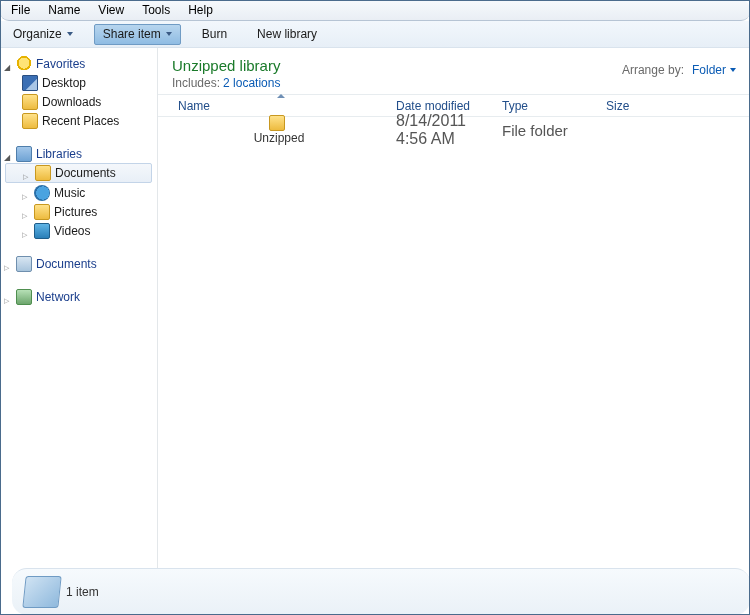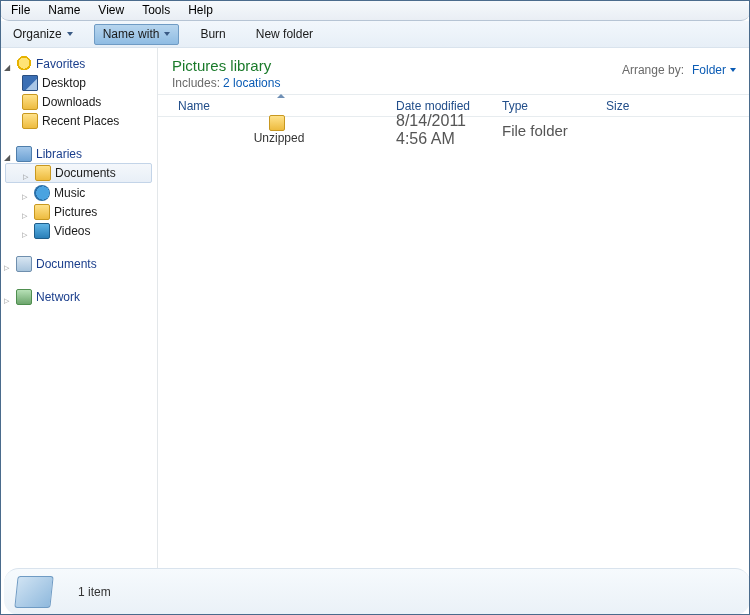--- a/index.html
+++ b/index.html
@@ -69,21 +69,21 @@
   
   .files { flex: 1; padding-left: 10px; padding-top: 2px; }
   .frow { display: flex; align-items: center; height: 22px; cursor: default; }
   .fcell { padding: 0 6px; color: #333; font-size: 12px; }
   .fcell.name { width: 222px; display: flex; align-items: center; flex-direction: column; }
   .fcell.date { width: 106px; color: #555; font-size: 16px; }
   .fcell.type { width: 104px; color: #555; font-size: 15px; }
   .fcell.size { flex: 1; }
 
   
-  .status { position: absolute; bottom: 0; left: 4px; right: 0; height: 47px; border-top: 1px solid #d9e3ed; background: linear-gradient(#f6fafd,#eaf1f7); display: flex; align-items: center; padding-left: 12px; gap: 26px; border-radius: 15px; }
+  .status { position: absolute; bottom: 0; left: 12px; right: 0; height: 47px; border-top: 1px solid #d9e3ed; background: linear-gradient(#f6fafd,#eaf1f7); display: flex; align-items: center; padding-left: 12px; gap: 6px; border-radius: 15px; }
   .status-icon { width: 36px; height: 32px; background: linear-gradient(135deg,#d0e3f3,#8fb9dd); border:1px solid #6f9bc4; border-radius:3px; transform: skewX(-6deg);}
   .status-text { color: #333; }
 
   .border-frame { position:absolute; inset:0; border:1px solid #4a6b8c; pointer-events:none;}
   .top-accent { position:absolute; top:0; left:0; right:0; height:1px; background:#8fb9dd;}
 </style>
 </head>
 <body>
 
 <div class="top-accent"></div>
@@ -91,23 +91,23 @@
 <div class="menubar">
   <span class="item">File</span>
   <span class="item">Name</span>
   <span class="item">View</span>
   <span class="item">Tools</span>
   <span class="item">Help</span>
 </div>
 
 <div class="toolbar">
   <span class="tbtn drop">Organize</span>
-  <span class="tbtn primary drop">Name with</span>
+  <span class="tbtn primary drop">Share item</span>
   <span class="tbtn">Burn</span>
-  <span class="tbtn">New folder</span>
+  <span class="tbtn">New library</span>
 </div>
 
 <div class="main">
 
   <div class="sidebar">
 
     <div class="tree-group">
       <div class="tree-row">
         <span class="expander open"></span>
         <span class="tree-icon ic-fav"></span>
@@ -169,21 +169,21 @@
         <span class="tree-icon ic-net"></span>
         <span class="tree-label link">Network</span>
       </div>
     </div>
 
   </div>
 
   <div class="content">
     <div class="chead">
       <div class="chead-left">
-        <div class="lib-title">Pictures library</div>
+        <div class="lib-title">Unzipped library</div>
         <div class="lib-sub">
           <span>Includes:</span>
           <a>2 locations</a>
         </div>
       </div>
       <div class="chead-right">
         <span>Arrange by:</span>
         <span class="arrange-link">Folder</span>
       </div>
     </div>

